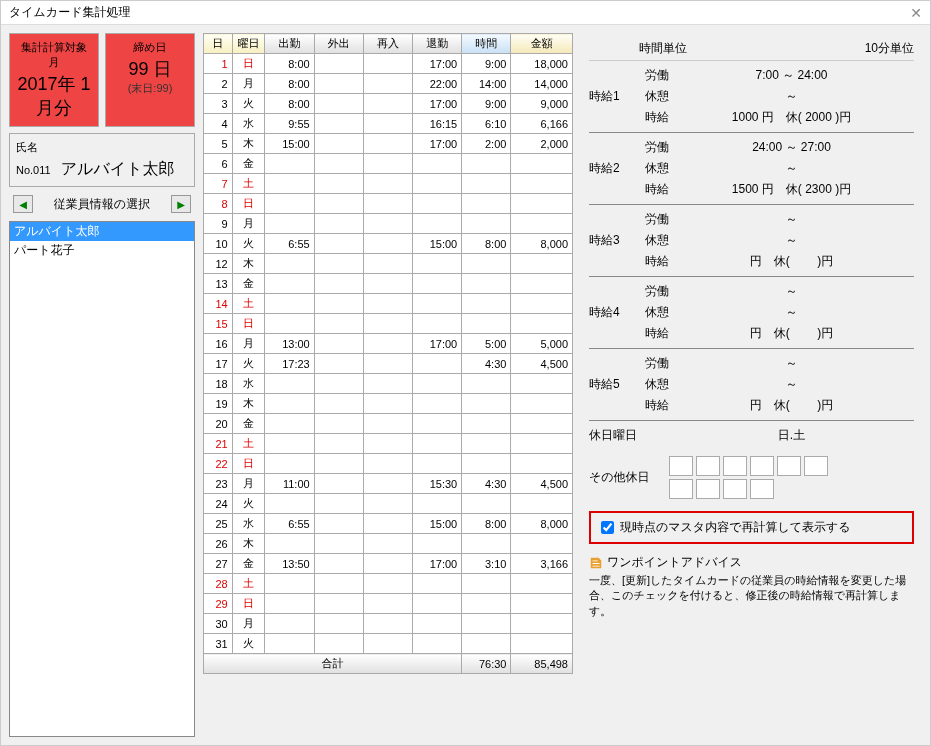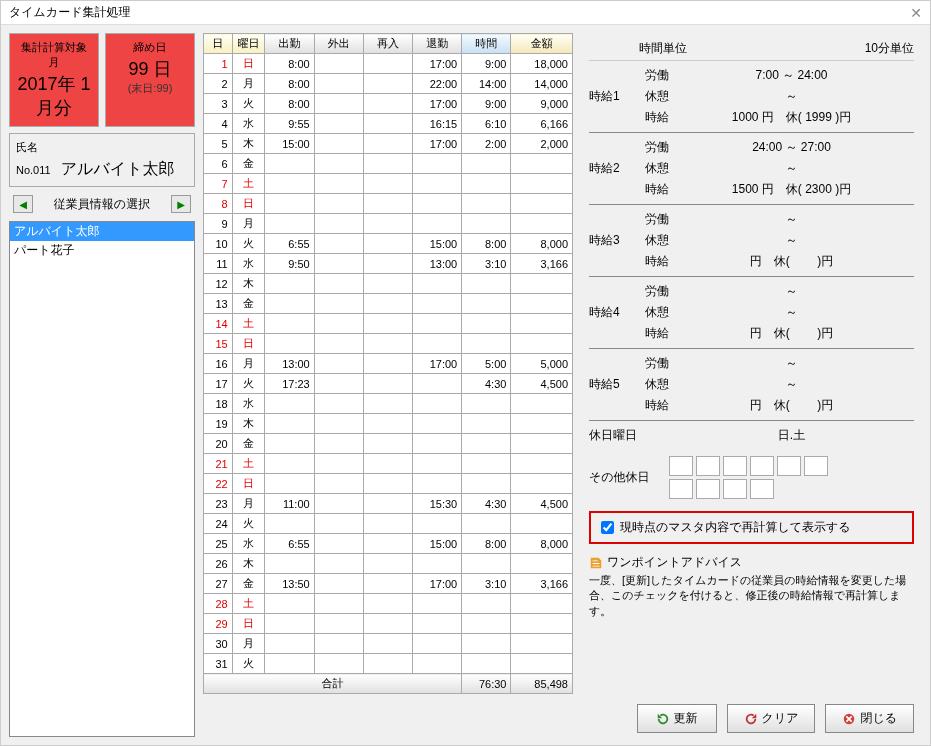--- a/index.html
+++ b/index.html
@@ -210,30 +210,20 @@
               <td class="num ">10</td>
               <td class="">火</td>
               <td class="num">6:55</td>
               <td class="num"></td>
               <td class="num"></td>
               <td class="num">15:00</td>
               <td class="num">8:00</td>
               <td class="num">8,000</td>
             </tr>
             <tr>
-              <td class="num ">11</td>
-              <td class="">水</td>
-              <td class="num">9:50</td>
-              <td class="num"></td>
-              <td class="num"></td>
-              <td class="num">13:00</td>
-              <td class="num">3:10</td>
-              <td class="num">3,166</td>
-            </tr>
-            <tr>
               <td class="num ">12</td>
               <td class="">木</td>
               <td class="num"></td>
               <td class="num"></td>
               <td class="num"></td>
               <td class="num"></td>
               <td class="num"></td>
               <td class="num"></td>
             </tr>
             <tr>
@@ -451,21 +441,21 @@
               <div class="wage-val">7:00 ～ 24:00</div>
             </div>
             <div class="wage-line">
               <div class="wage-cat">時給1</div>
               <div class="wage-lbl">休憩</div>
               <div class="wage-val">～</div>
             </div>
             <div class="wage-line">
               <div class="wage-cat"></div>
               <div class="wage-lbl">時給</div>
-              <div class="wage-val">1000 円　休( 1999 )円</div>
+              <div class="wage-val">1000 円　休( 2000 )円</div>
             </div>
           </div>
           <div class="wage-block">
             <div class="wage-line">
               <div class="wage-cat"></div>
               <div class="wage-lbl">労働</div>
               <div class="wage-val">24:00 ～ 27:00</div>
             </div>
             <div class="wage-line">
               <div class="wage-cat">時給2</div>
@@ -558,38 +548,15 @@
 
       <div class="tip-row">
         <svg class="icn" viewBox="0 0 16 16">
             <path fill="#e8a030" d="M2 2h9l3 3v9H2z"></path>
             <path fill="#fff" d="M4 5h6v1H4zM4 8h8v1H4zM4 11h8v1H4z"></path>
           </svg>
         <span>ワンポイントアドバイス</span>
       </div>
       <div class="tip-text">一度、[更新]したタイムカードの従業員の時給情報を変更した場合、このチェックを付けると、修正後の時給情報で再計算します。</div>
 
-      <div class="btn-row">
-        <div class="btn">
-          <svg class="icn" viewBox="0 0 16 16">
-              <path fill="none" stroke="#2a8a2a" stroke-width="2" d="M3 8a5 5 0 1 0 2-4"></path>
-              <path fill="#2a8a2a" d="M2 2v5h5z"></path>
-            </svg>
-          <span>更新</span>
-        </div>
-        <div class="btn">
-          <svg class="icn" viewBox="0 0 16 16">
-              <path fill="none" stroke="#c03030" stroke-width="2" d="M13 8a5 5 0 1 1-2-4"></path>
-              <path fill="#c03030" d="M14 2v5H9z"></path>
-            </svg>
-          <span>クリア</span>
-        </div>
-        <div class="btn">
-          <svg class="icn" viewBox="0 0 16 16">
-              <circle cx="8" cy="8" r="6" fill="#d04040"></circle>
-              <path stroke="#fff" stroke-width="2" d="M5 5l6 6M11 5l-6 6"></path>
-            </svg>
-          <span>閉じる</span>
-        </div>
-      </div>
     </div>
   </div>
 </div>
 
 </body></html>

